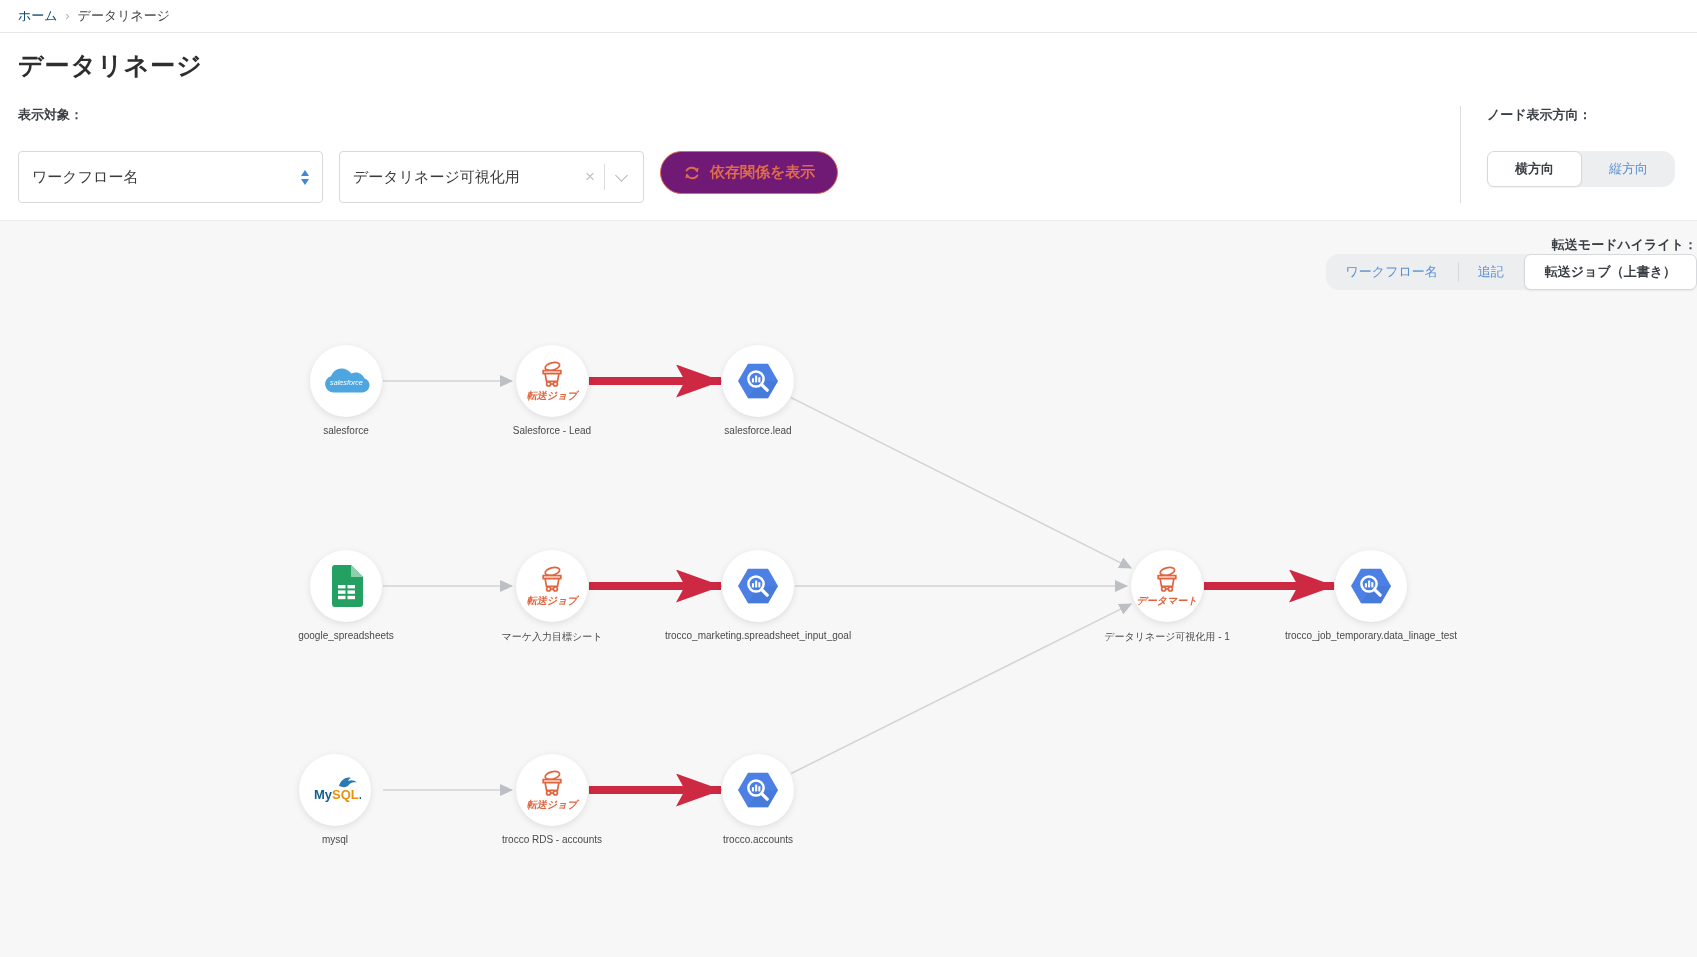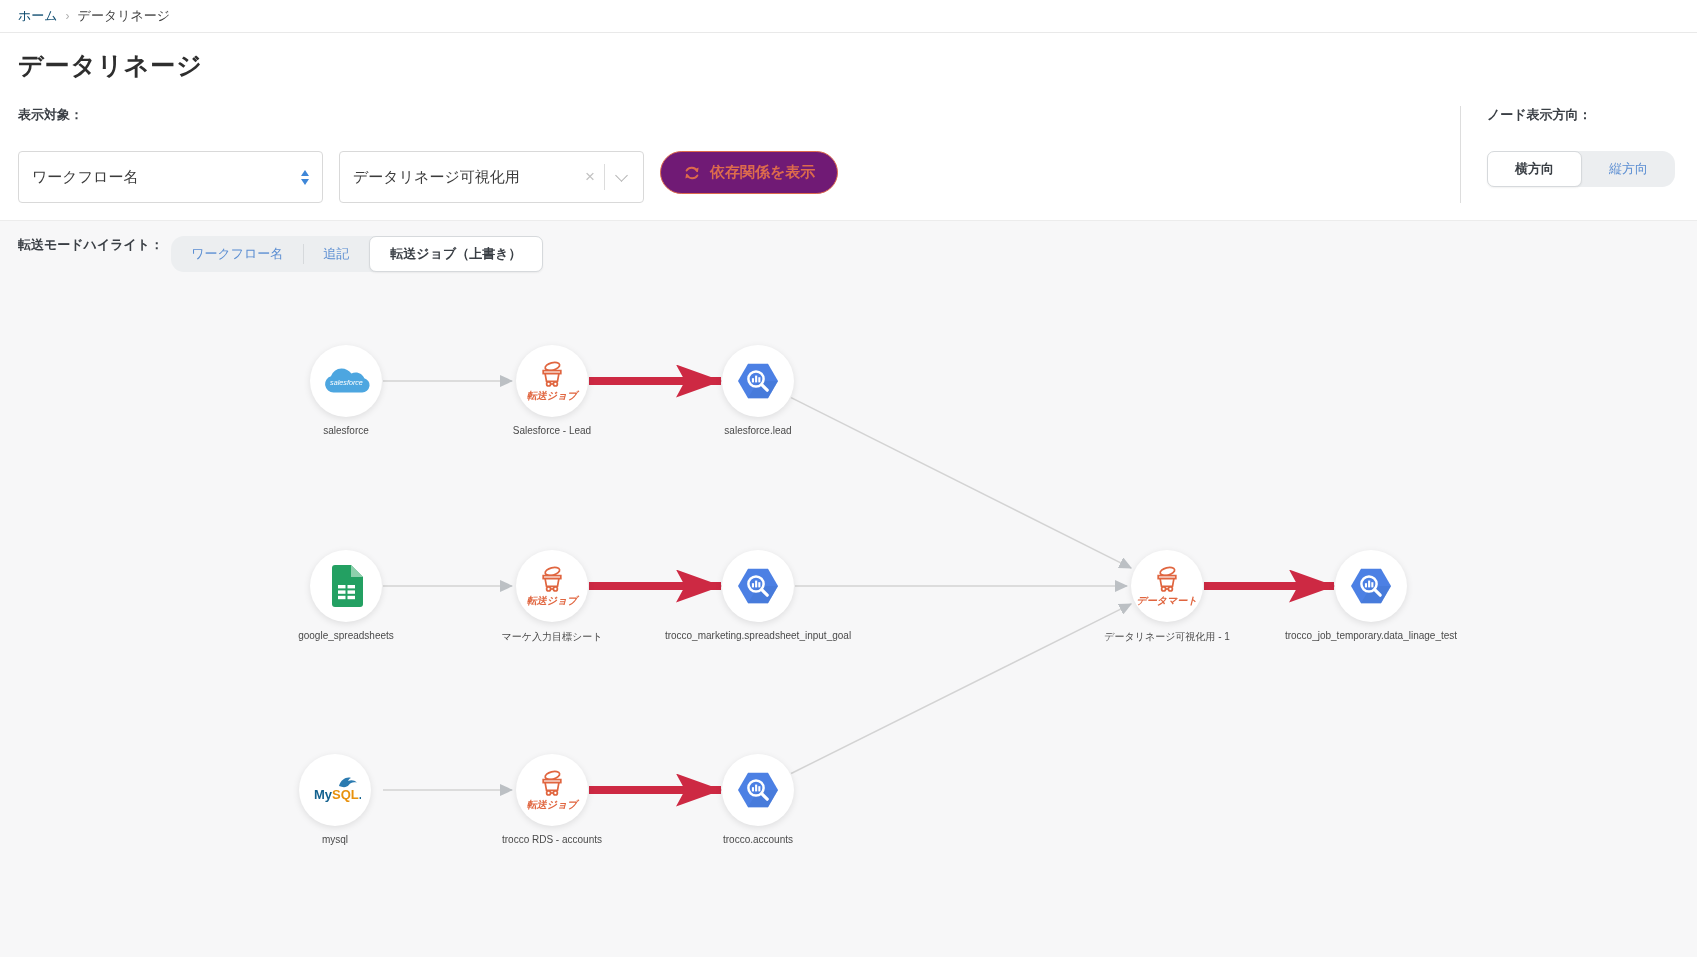--- a/index.html
+++ b/index.html
@@ -45,21 +45,21 @@
   .seg-item { padding:8px 20px; font-size:13px; color:#5b8ed2; display:flex; align-items:center;
     position:relative; cursor:pointer; white-space:nowrap; }
   .seg-item.active { background:#fff; border:1px solid #d6d9dc; border-radius:7px;
     color:#3a3f45; font-weight:700; box-shadow:0 1px 2px rgba(0,0,0,.06); }
   .seg-item:not(.active) + .seg-item:not(.active)::before { content:''; position:absolute;
     left:0; top:8px; bottom:8px; width:1px; background:#d6d9dc; }
   .seg.wide .seg-item { padding:8px 27px; }
 
   
   .graph-section { flex:1; position:relative; background:#f7f7f8; border-top:1px solid #ececec; }
-  .toolbar { display:flex; align-items:flex-start; gap:8px; padding:15px 0 0 18px; position:relative; z-index:2; }
+  .toolbar { display:flex; align-items:flex-end; gap:0; padding:15px 0 0 18px; position:relative; z-index:2;flex-direction:column; }
   .toolbar-label { font-size:13px; font-weight:700; color:#3a3f45; }
   .edges-svg { position:absolute; left:0; top:0; width:1697px; height:745px; z-index:0; }
 
   .node { position:absolute; z-index:1; }
   .node-circle { width:72px; height:72px; border-radius:50%; background:#fff;
     box-shadow:0 2px 7px rgba(0,0,0,.10); display:flex; flex-direction:column;
     align-items:center; justify-content:center; cursor:pointer; }
   .node-inner-label { font-size:10px; font-weight:700; color:#e0653f; margin-top:1px;font-style:italic; }
   .node-label { position:absolute; top:80px; left:50%; transform:translateX(-50%);
     width:300px; text-align:center; font-size:10px; color:#4a4a4a; }

